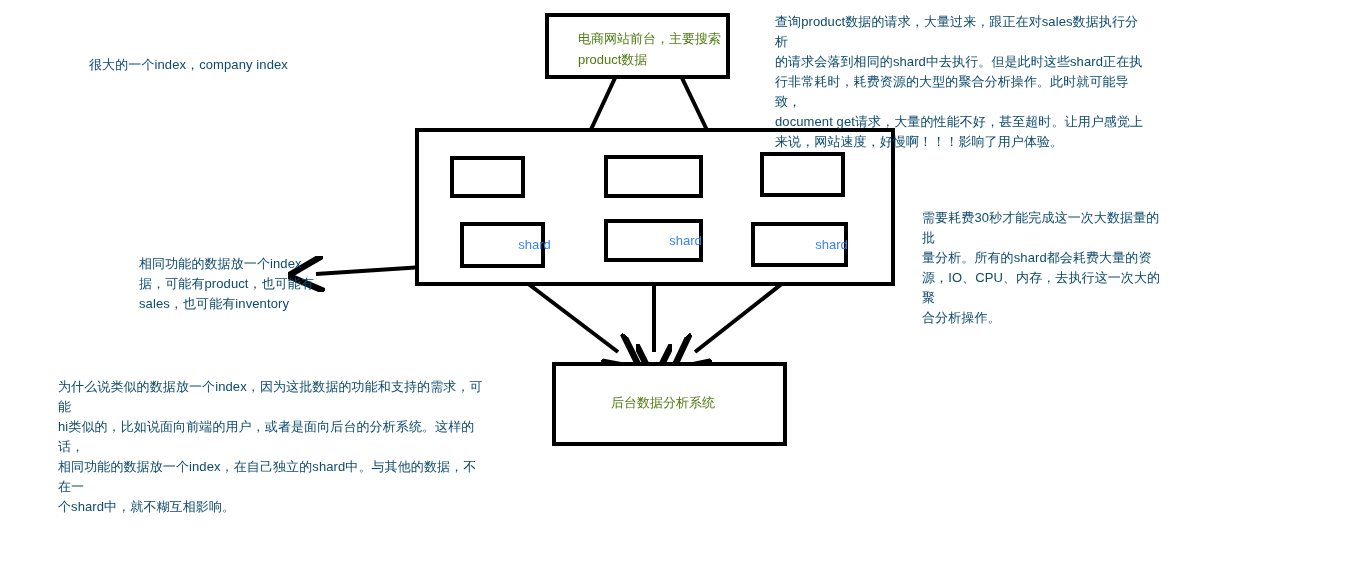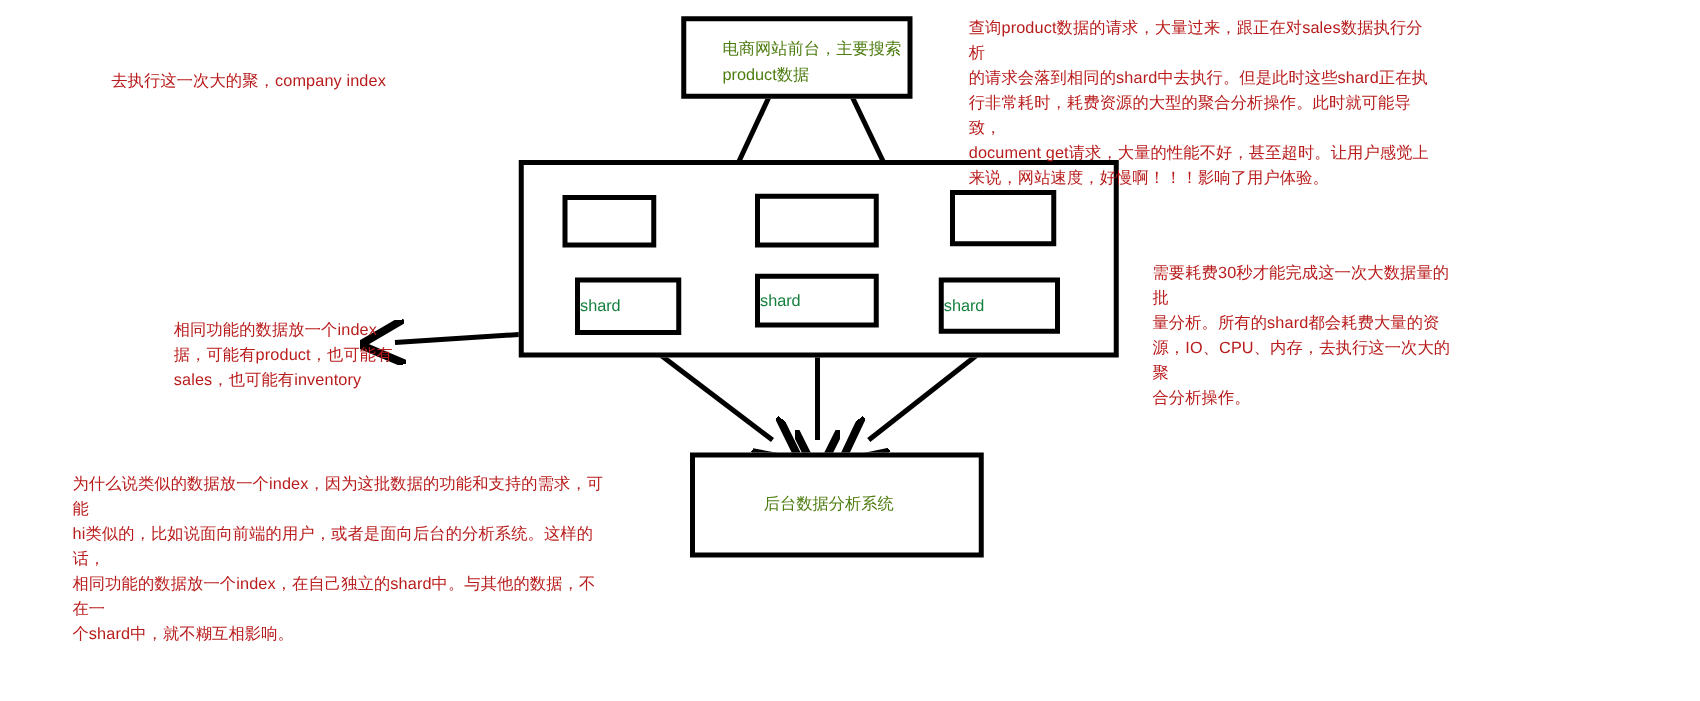--- a/index.html
+++ b/index.html
@@ -10,21 +10,21 @@
   #canvas {
     position: relative;
     width: 1360px;
     height: 561px;
     background: #ffffff;
     font-family: "Liberation Sans", "DejaVu Sans", sans-serif;
     overflow: hidden;
   }
   .note {
     position: absolute;
-    color: #b91c1c;
+    color: #0c4a6e;
     font-size: 13px;
     line-height: 20px;
     white-space: pre-line;
     letter-spacing: 0.1px;
   }
   .box {
     position: absolute;
     border: 4px solid #000000;
     background: #ffffff;
     box-sizing: border-box;
@@ -32,22 +32,24 @@
   .box-label {
     position: absolute;
     color: #4d7c0f;
     font-size: 13px;
     line-height: 21px;
     white-space: pre-line;
   }
   .shard-label {
     position: absolute;
     width: 100%;
-    color: #15803d;
+    text-align: center;
+    color: #3b82f6;
     font-size: 13px;
+    margin-left: 32px;
   }
   #arrows {
     position: absolute;
     left: 0;
     top: 0;
     width: 1360px;
     height: 561px;
     pointer-events: none;
   }
 </style>
@@ -92,21 +94,21 @@
   <div class="box" style="left:604px; top:219px; width:99px; height:43px;">
     <span class="shard-label" style="top:10px;">shard</span>
   </div>
   <div class="box" style="left:751px; top:222px; width:97px; height:45px;">
     <span class="shard-label" style="top:11px;">shard</span>
   </div>
 
   <div class="box" style="left:552px; top:362px; width:235px; height:84px;"></div>
   <div class="box-label" style="left:611px; top:392px; width:200px;">后台数据分析系统</div>
 
-  <div class="note" style="left:89px; top:55px; width:300px;">去执行这一次大的聚，company index</div>
+  <div class="note" style="left:89px; top:55px; width:300px;">很大的一个index，company index</div>
 
 
   <div class="note" style="left:775px; top:12px; width:370px;">查询product数据的请求，大量过来，跟正在对sales数据执行分析
 的请求会落到相同的shard中去执行。但是此时这些shard正在执
 行非常耗时，耗费资源的大型的聚合分析操作。此时就可能导致，
 document get请求，大量的性能不好，甚至超时。让用户感觉上
 来说，网站速度，好慢啊！！！影响了用户体验。</div>
 
   <div class="note" style="left:139px; top:254px; width:275px;">相同功能的数据放一个index
 据，可能有product，也可能有

